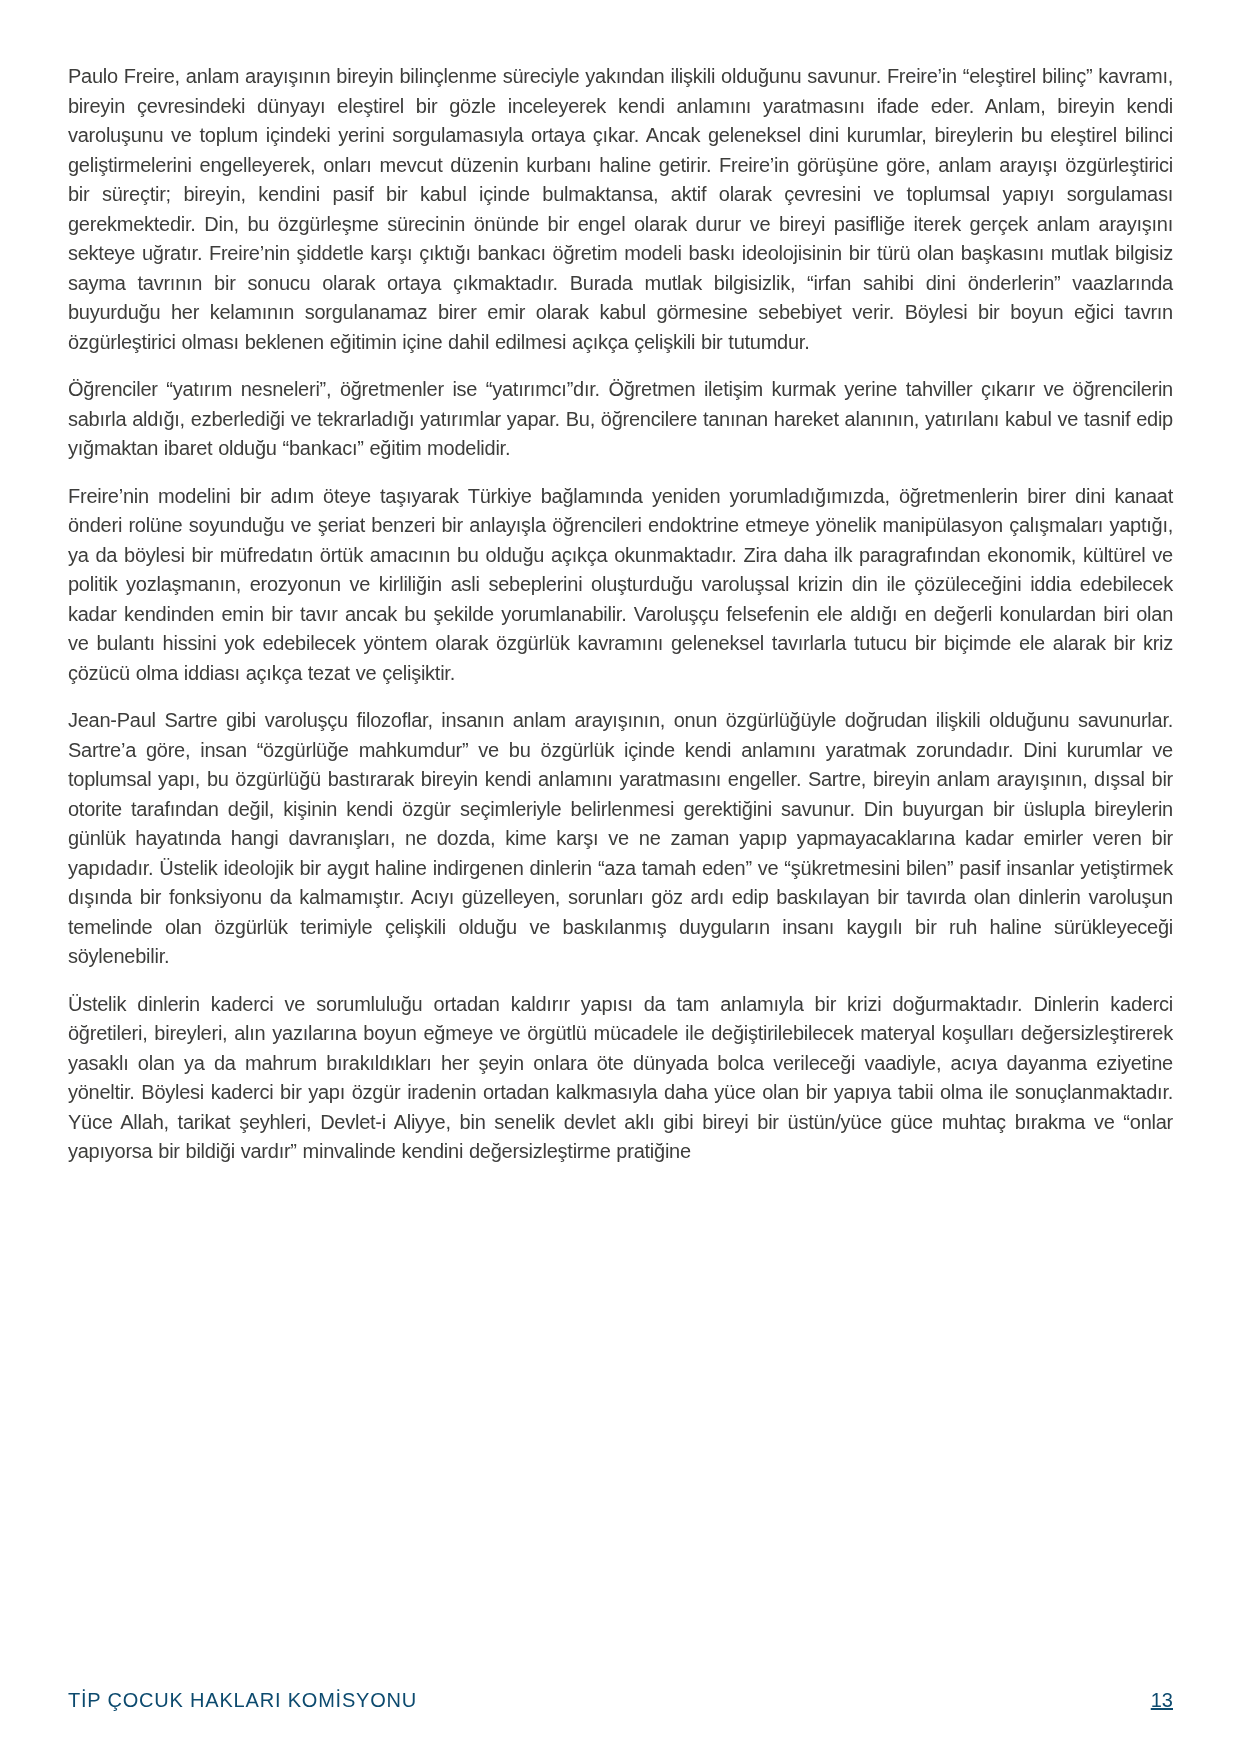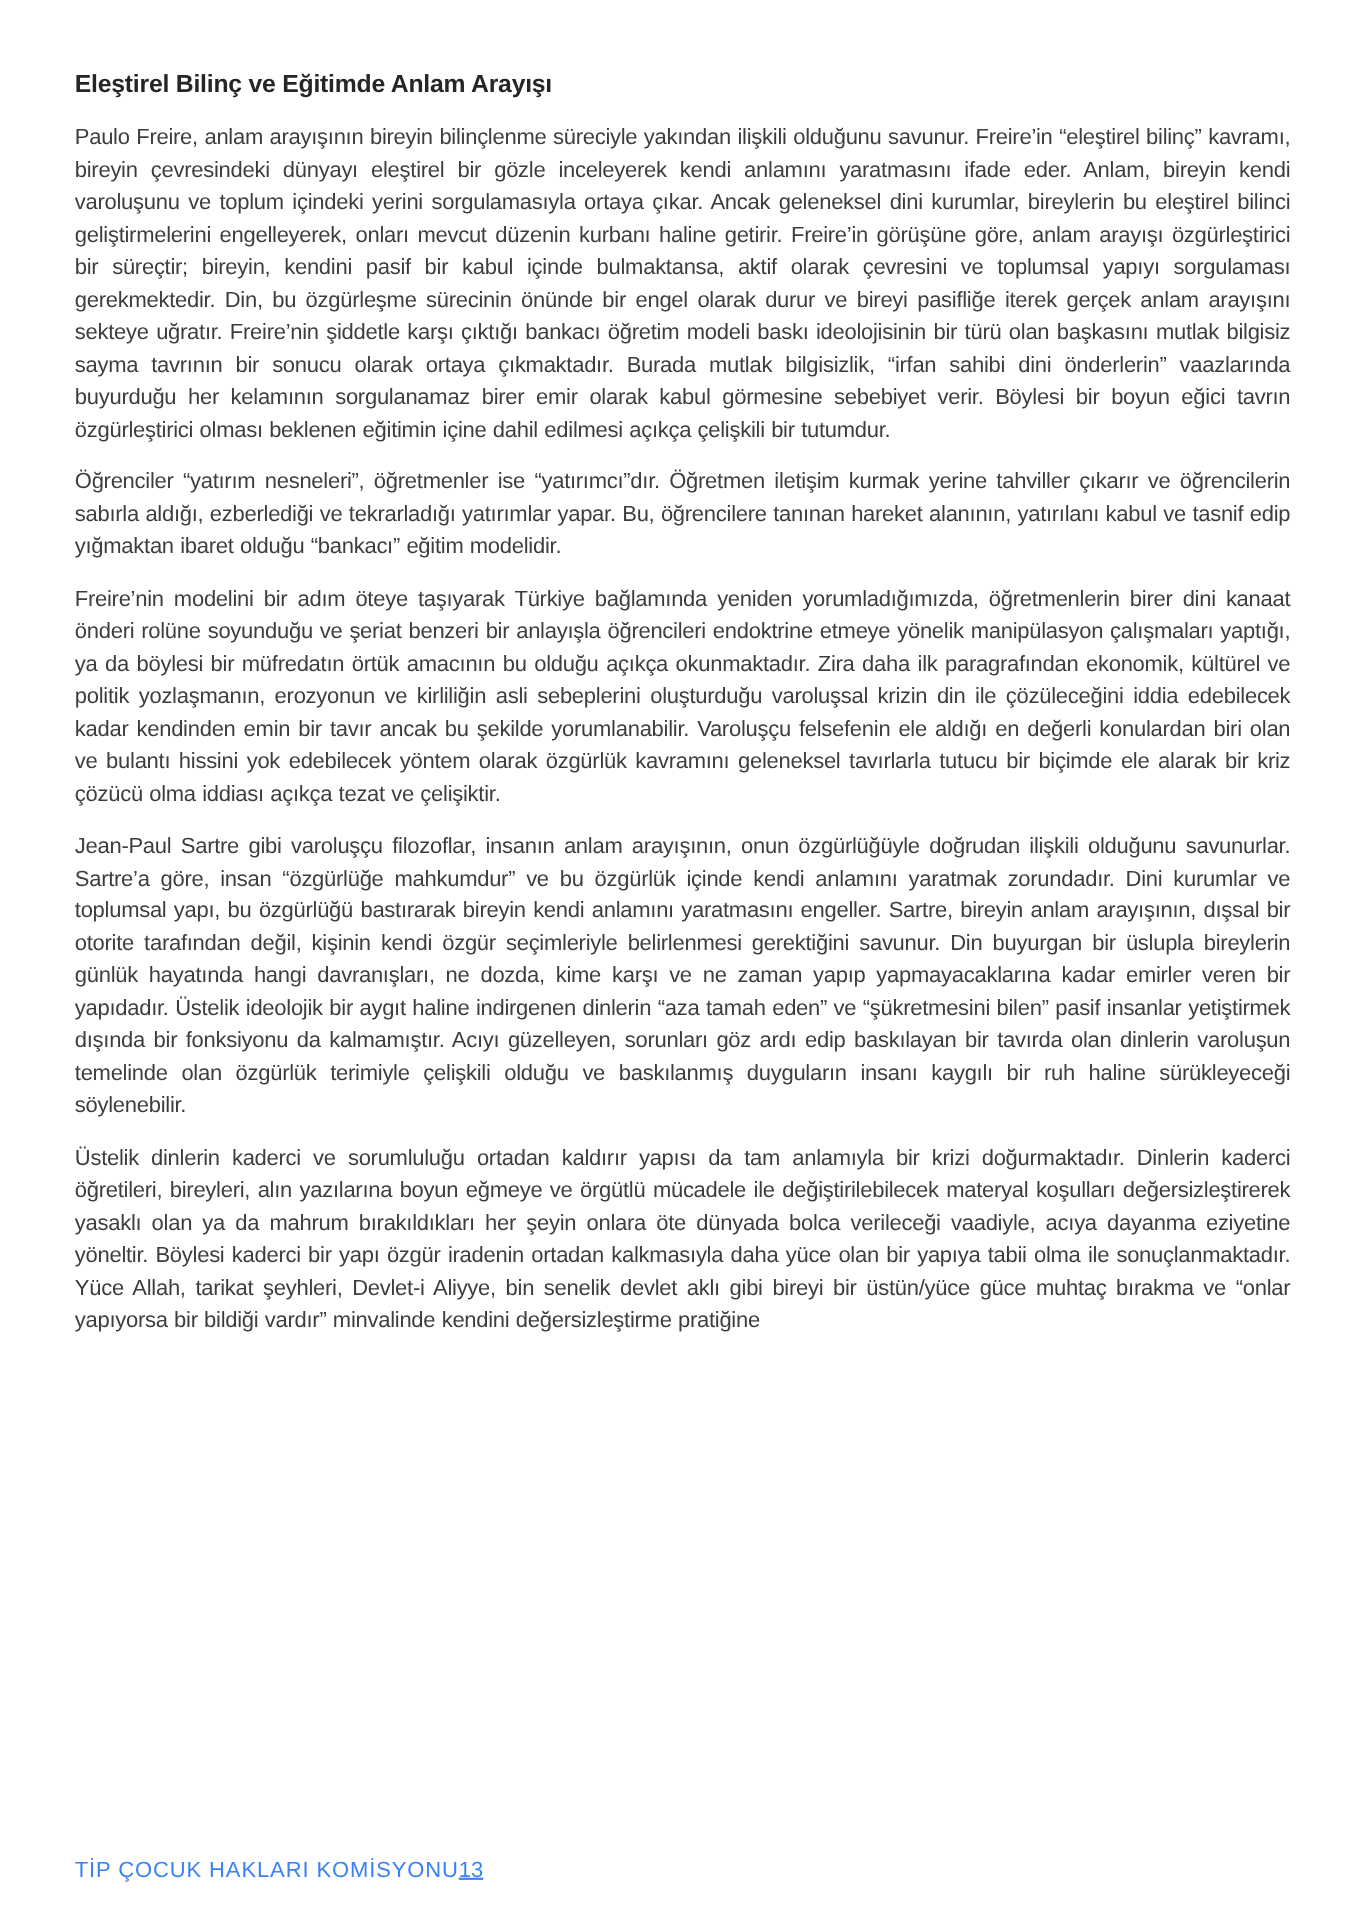--- a/index.html
+++ b/index.html
@@ -39,38 +39,38 @@
     word-spacing: 0.5px;
     text-align: justify;
     margin: 0 0 18px 0;
   }
   .page-footer {
     position: absolute;
     left: 68px;
     right: 68px;
     bottom: 42px;
     display: flex;
+    justify-content: space-between;
     align-items: baseline;
     font-size: 20px;
-    color: #3b82f6;
+    color: #0c4a6e;
   }
   .footer-org {
     letter-spacing: 0.8px;
   }
   .footer-page-number {
     letter-spacing: 0;
     text-decoration: underline;
   }
 </style>
 </head>
 <body>
 
 <div class="page">
 
-  <h1 class="article-heading">Eleştirel Bilinç ve Eğitimde Anlam Arayışı</h1>
 
   <div class="article-body">
     <p>Paulo Freire, anlam arayışının bireyin bilinçlenme süreciyle yakından ilişkili olduğunu savunur. Freire’in “eleştirel bilinç” kavramı, bireyin çevresindeki dünyayı eleştirel bir gözle inceleyerek kendi anlamını yaratmasını ifade eder. Anlam, bireyin kendi varoluşunu ve toplum içindeki yerini sorgulamasıyla ortaya çıkar. Ancak geleneksel dini kurumlar, bireylerin bu eleştirel bilinci geliştirmelerini engelleyerek, onları mevcut düzenin kurbanı haline getirir. Freire’in görüşüne göre, anlam arayışı özgürleştirici bir süreçtir; bireyin, kendini pasif bir kabul içinde bulmaktansa, aktif olarak çevresini ve toplumsal yapıyı sorgulaması gerekmektedir. Din, bu özgürleşme sürecinin önünde bir engel olarak durur ve bireyi pasifliğe iterek gerçek anlam arayışını sekteye uğratır. Freire’nin şiddetle karşı çıktığı bankacı öğretim modeli baskı ideolojisinin bir türü olan başkasını mutlak bilgisiz sayma tavrının bir sonucu olarak ortaya çıkmaktadır. Burada mutlak bilgisizlik, “irfan sahibi dini önderlerin” vaazlarında buyurduğu her kelamının sorgulanamaz birer emir olarak kabul görmesine sebebiyet verir. Böylesi bir boyun eğici tavrın özgürleştirici olması beklenen eğitimin içine dahil edilmesi açıkça çelişkili bir tutumdur.</p>
     <p>Öğrenciler “yatırım nesneleri”, öğretmenler ise “yatırımcı”dır. Öğretmen iletişim kurmak yerine tahviller çıkarır ve öğrencilerin sabırla aldığı, ezberlediği ve tekrarladığı yatırımlar yapar. Bu, öğrencilere tanınan hareket alanının, yatırılanı kabul ve tasnif edip yığmaktan ibaret olduğu “bankacı” eğitim modelidir.</p>
     <p>Freire’nin modelini bir adım öteye taşıyarak Türkiye bağlamında yeniden yorumladığımızda, öğretmenlerin birer dini kanaat önderi rolüne soyunduğu ve şeriat benzeri bir anlayışla öğrencileri endoktrine etmeye yönelik manipülasyon çalışmaları yaptığı, ya da böylesi bir müfredatın örtük amacının bu olduğu açıkça okunmaktadır. Zira daha ilk paragrafından ekonomik, kültürel ve politik yozlaşmanın, erozyonun ve kirliliğin asli sebeplerini oluşturduğu varoluşsal krizin din ile çözüleceğini iddia edebilecek kadar kendinden emin bir tavır ancak bu şekilde yorumlanabilir. Varoluşçu felsefenin ele aldığı en değerli konulardan biri olan ve bulantı hissini yok edebilecek yöntem olarak özgürlük kavramını geleneksel tavırlarla tutucu bir biçimde ele alarak bir kriz çözücü olma iddiası açıkça tezat ve çelişiktir.</p>
     <p>Jean-Paul Sartre gibi varoluşçu filozoflar, insanın anlam arayışının, onun özgürlüğüyle doğrudan ilişkili olduğunu savunurlar. Sartre’a göre, insan “özgürlüğe mahkumdur” ve bu özgürlük içinde kendi anlamını yaratmak zorundadır. Dini kurumlar ve toplumsal yapı, bu özgürlüğü bastırarak bireyin kendi anlamını yaratmasını engeller. Sartre, bireyin anlam arayışının, dışsal bir otorite tarafından değil, kişinin kendi özgür seçimleriyle belirlenmesi gerektiğini savunur. Din buyurgan bir üslupla bireylerin günlük hayatında hangi davranışları, ne dozda, kime karşı ve ne zaman yapıp yapmayacaklarına kadar emirler veren bir yapıdadır. Üstelik ideolojik bir aygıt haline indirgenen dinlerin “aza tamah eden” ve “şükretmesini bilen” pasif insanlar yetiştirmek dışında bir fonksiyonu da kalmamıştır. Acıyı güzelleyen, sorunları göz ardı edip baskılayan bir tavırda olan dinlerin varoluşun temelinde olan özgürlük terimiyle çelişkili olduğu ve baskılanmış duyguların insanı kaygılı bir ruh haline sürükleyeceği söylenebilir.</p>
     <p>Üstelik dinlerin kaderci ve sorumluluğu ortadan kaldırır yapısı da tam anlamıyla bir krizi doğurmaktadır. Dinlerin kaderci öğretileri, bireyleri, alın yazılarına boyun eğmeye ve örgütlü mücadele ile değiştirilebilecek materyal koşulları değersizleştirerek yasaklı olan ya da mahrum bırakıldıkları her şeyin onlara öte dünyada bolca verileceği vaadiyle, acıya dayanma eziyetine yöneltir. Böylesi kaderci bir yapı özgür iradenin ortadan kalkmasıyla daha yüce olan bir yapıya tabii olma ile sonuçlanmaktadır. Yüce Allah, tarikat şeyhleri, Devlet-i Aliyye, bin senelik devlet aklı gibi bireyi bir üstün/yüce güce muhtaç bırakma ve “onlar yapıyorsa bir bildiği vardır” minvalinde kendini değersizleştirme pratiğine</p>
   </div>
 
   <div class="page-footer">

